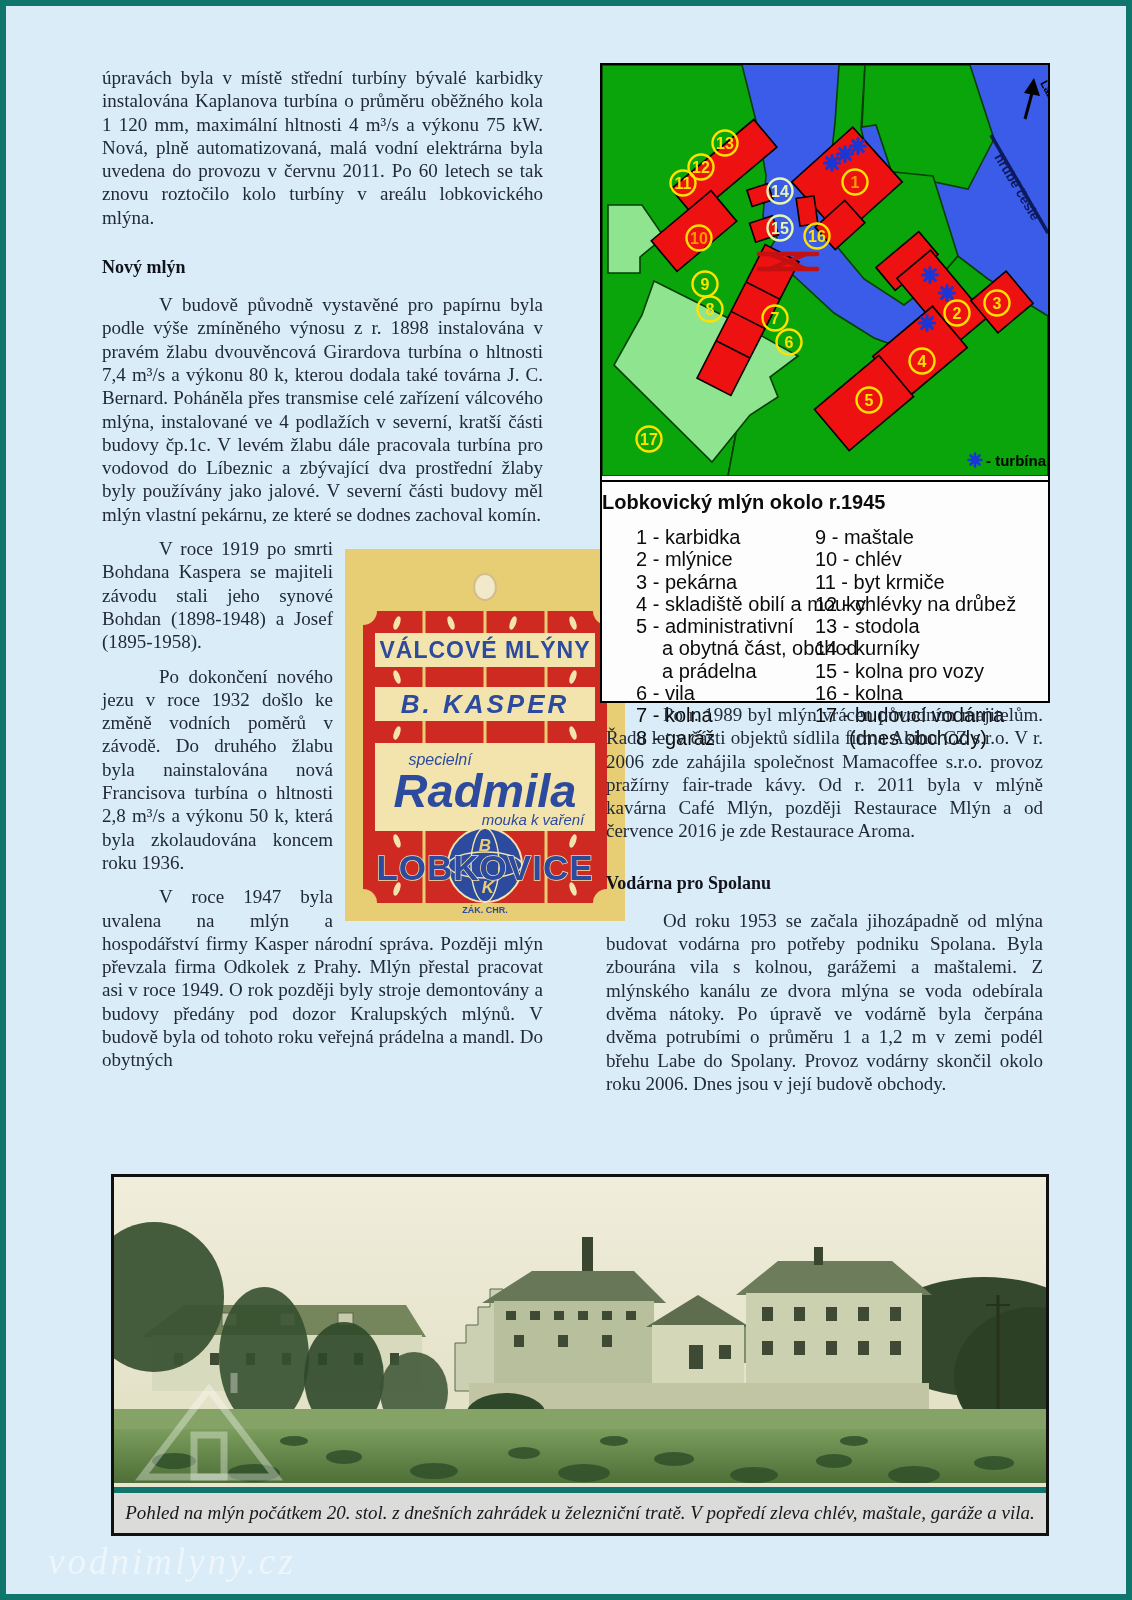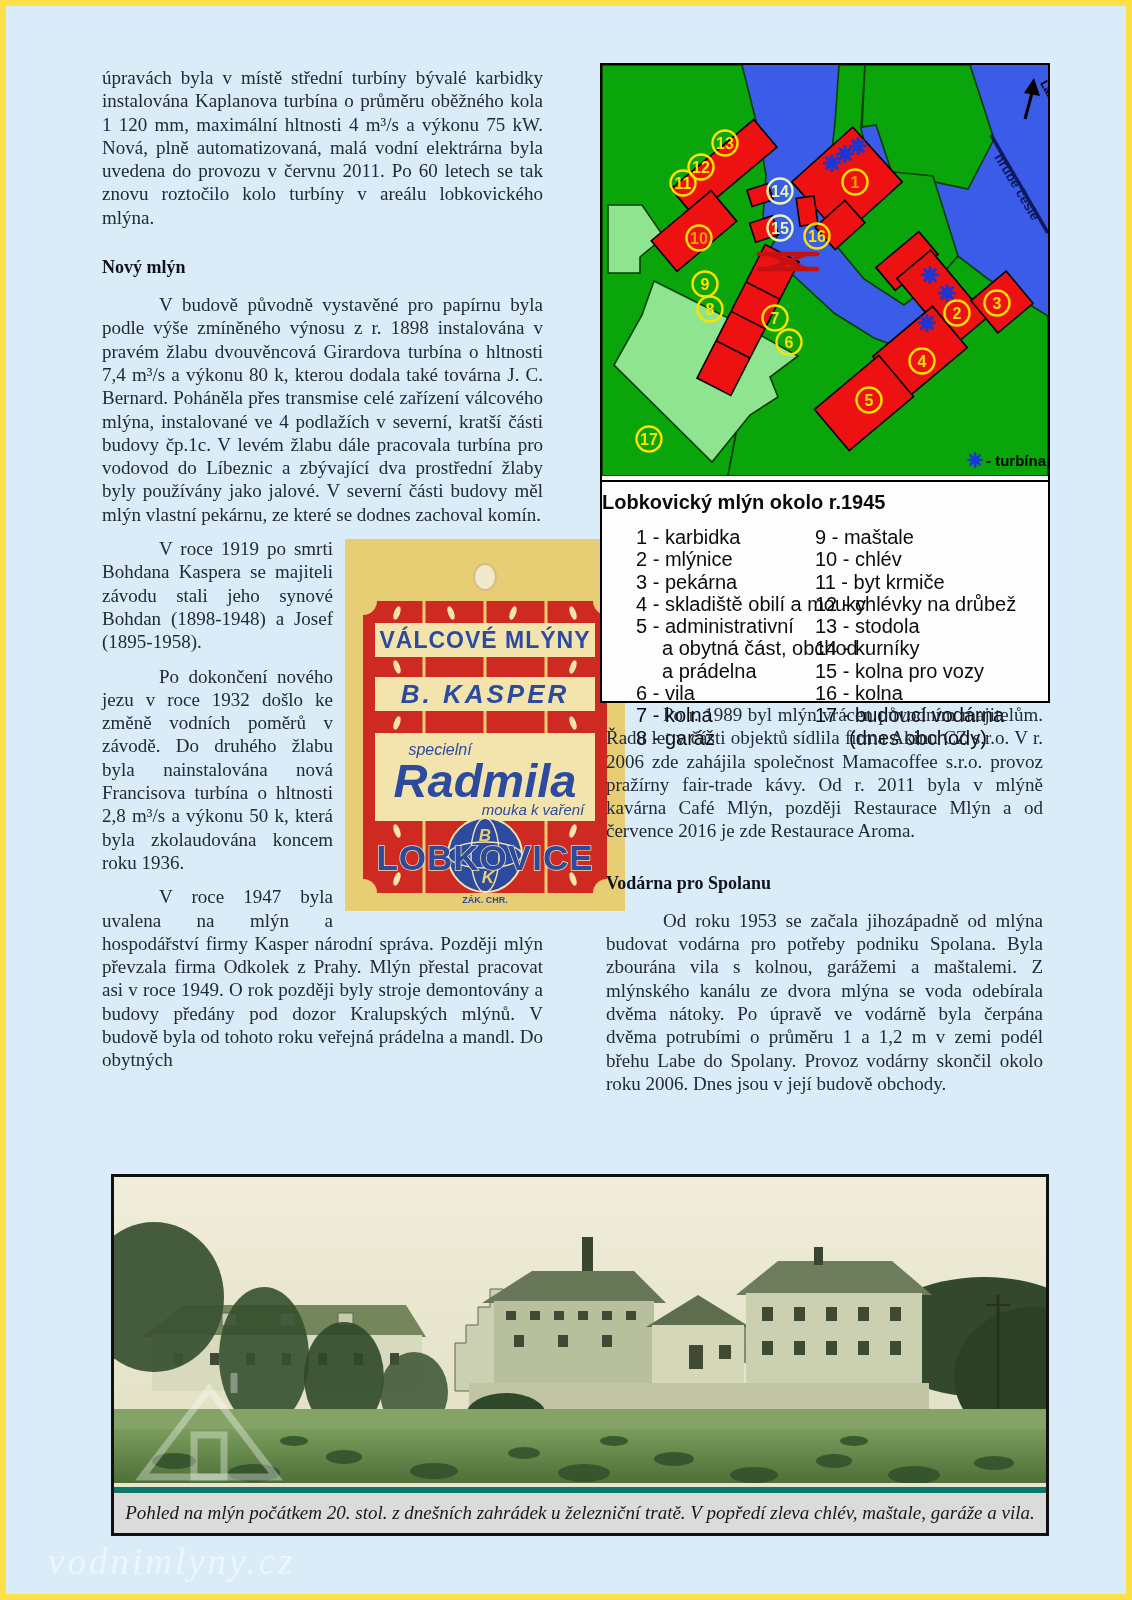--- a/index.html
+++ b/index.html
@@ -1,30 +1,30 @@
 <!DOCTYPE html>
 <html lang="cs"><head>
 <meta charset="utf-8">
 <style>
   html,body{margin:0;padding:0;background:#ffffff;}
-  .canvas{position:relative;width:1132px;height:1600px;background:#fde047;overflow:hidden;
+  .canvas{position:relative;width:1132px;height:1600px;background:#0f766e;overflow:hidden;
           font-family:"Liberation Serif",serif;}
   .page{position:absolute;left:6px;top:6px;right:6px;bottom:6px;background:#d9ecf7;}
 
   
   .col{position:absolute;color:#222938;font-size:19px;line-height:23.3px;text-align:justify;}
   .col p{margin:0 0 11px 0;}
   .col p.ind{text-indent:57px;}
   h2.head{font-size:18px;line-height:26px;margin:25px 0 13px 0;color:#10131c;font-weight:bold;text-align:left;}
   #leftcol{left:96px;top:60px;width:441px;}
   #rightcol{left:600px;top:697px;width:437px;}
   #rightcol h2.head{margin-top:27px;}
 
   
-  .label-card{float:right;width:280px;height:372px;margin:2px -82px 8px 12px;}
+  .label-card{float:right;width:280px;height:372px;margin:12px -82px 8px 12px;}
 
   
   .mapblock{position:absolute;left:594px;top:57px;width:446px;border:2px solid #000;background:#fff;}
   .maplegend{position:relative;height:219px;background:#fdfdfd;border-top:2px solid #000;
              font-family:"Liberation Sans",sans-serif;color:#0c0c0c;}
   .maplegend .ltitle{position:absolute;top:9px;left:0;width:100%;
                      font-size:20px;font-weight:bold;}
   .lcol{position:absolute;top:44px;font-size:20px;line-height:22.3px;}
   .lcol1{left:34px;} .lcol2{left:213px;}
   .lrow{white-space:nowrap;}

